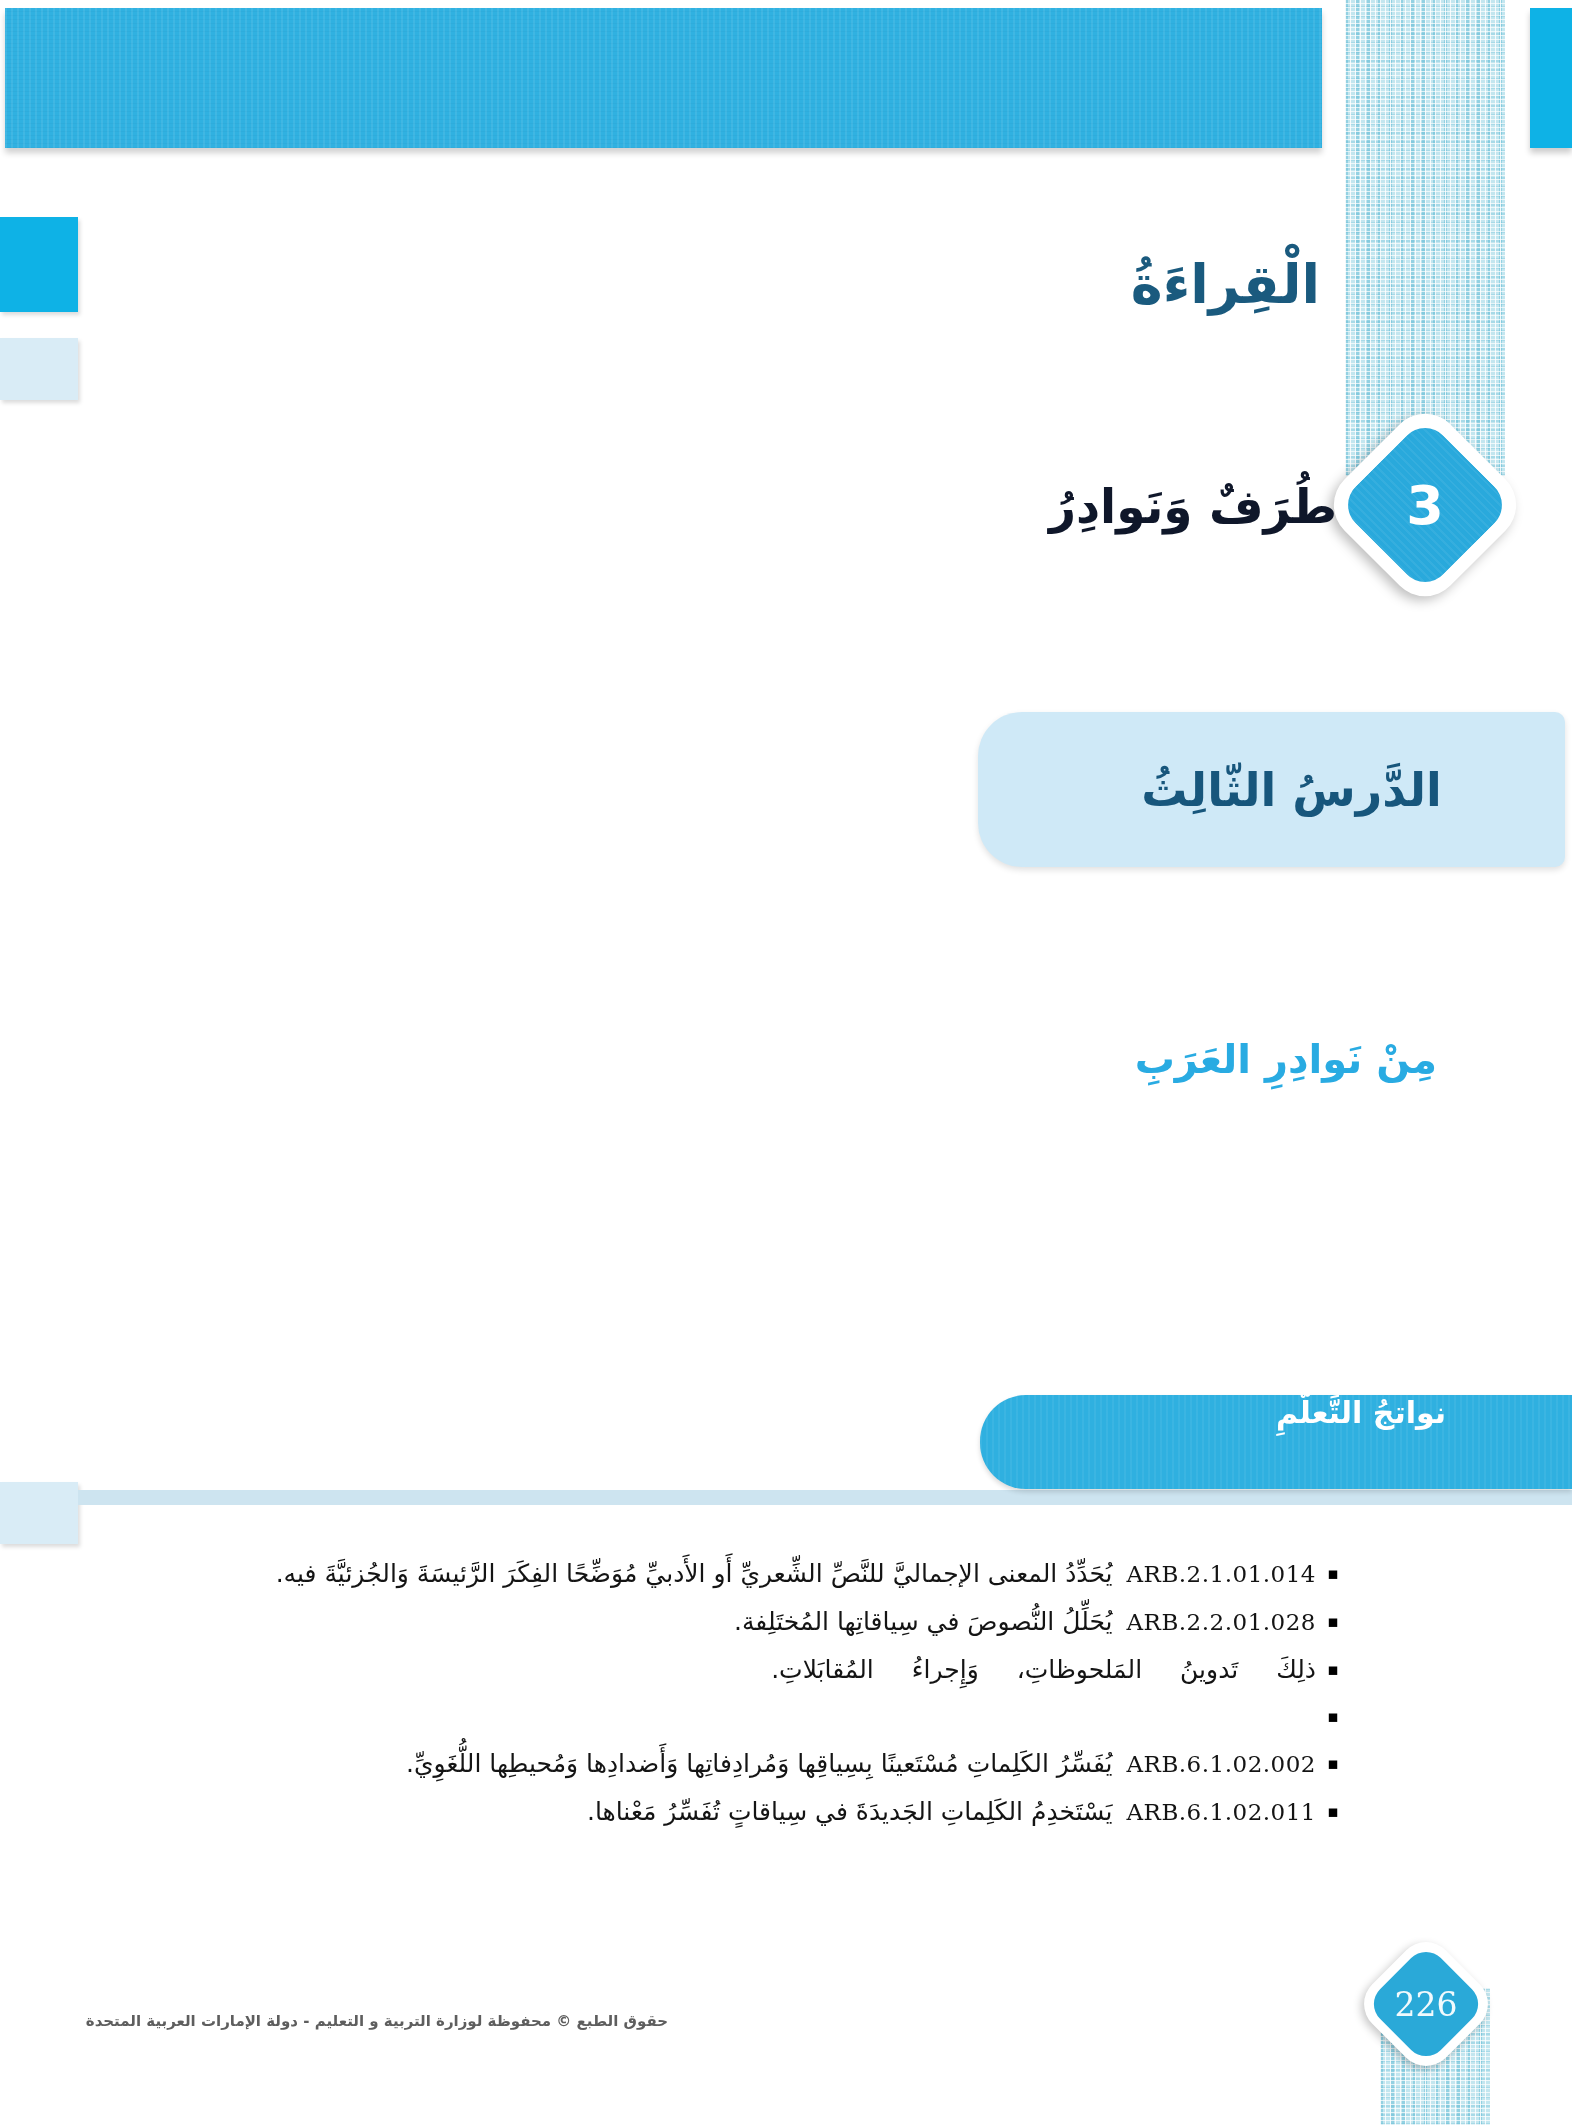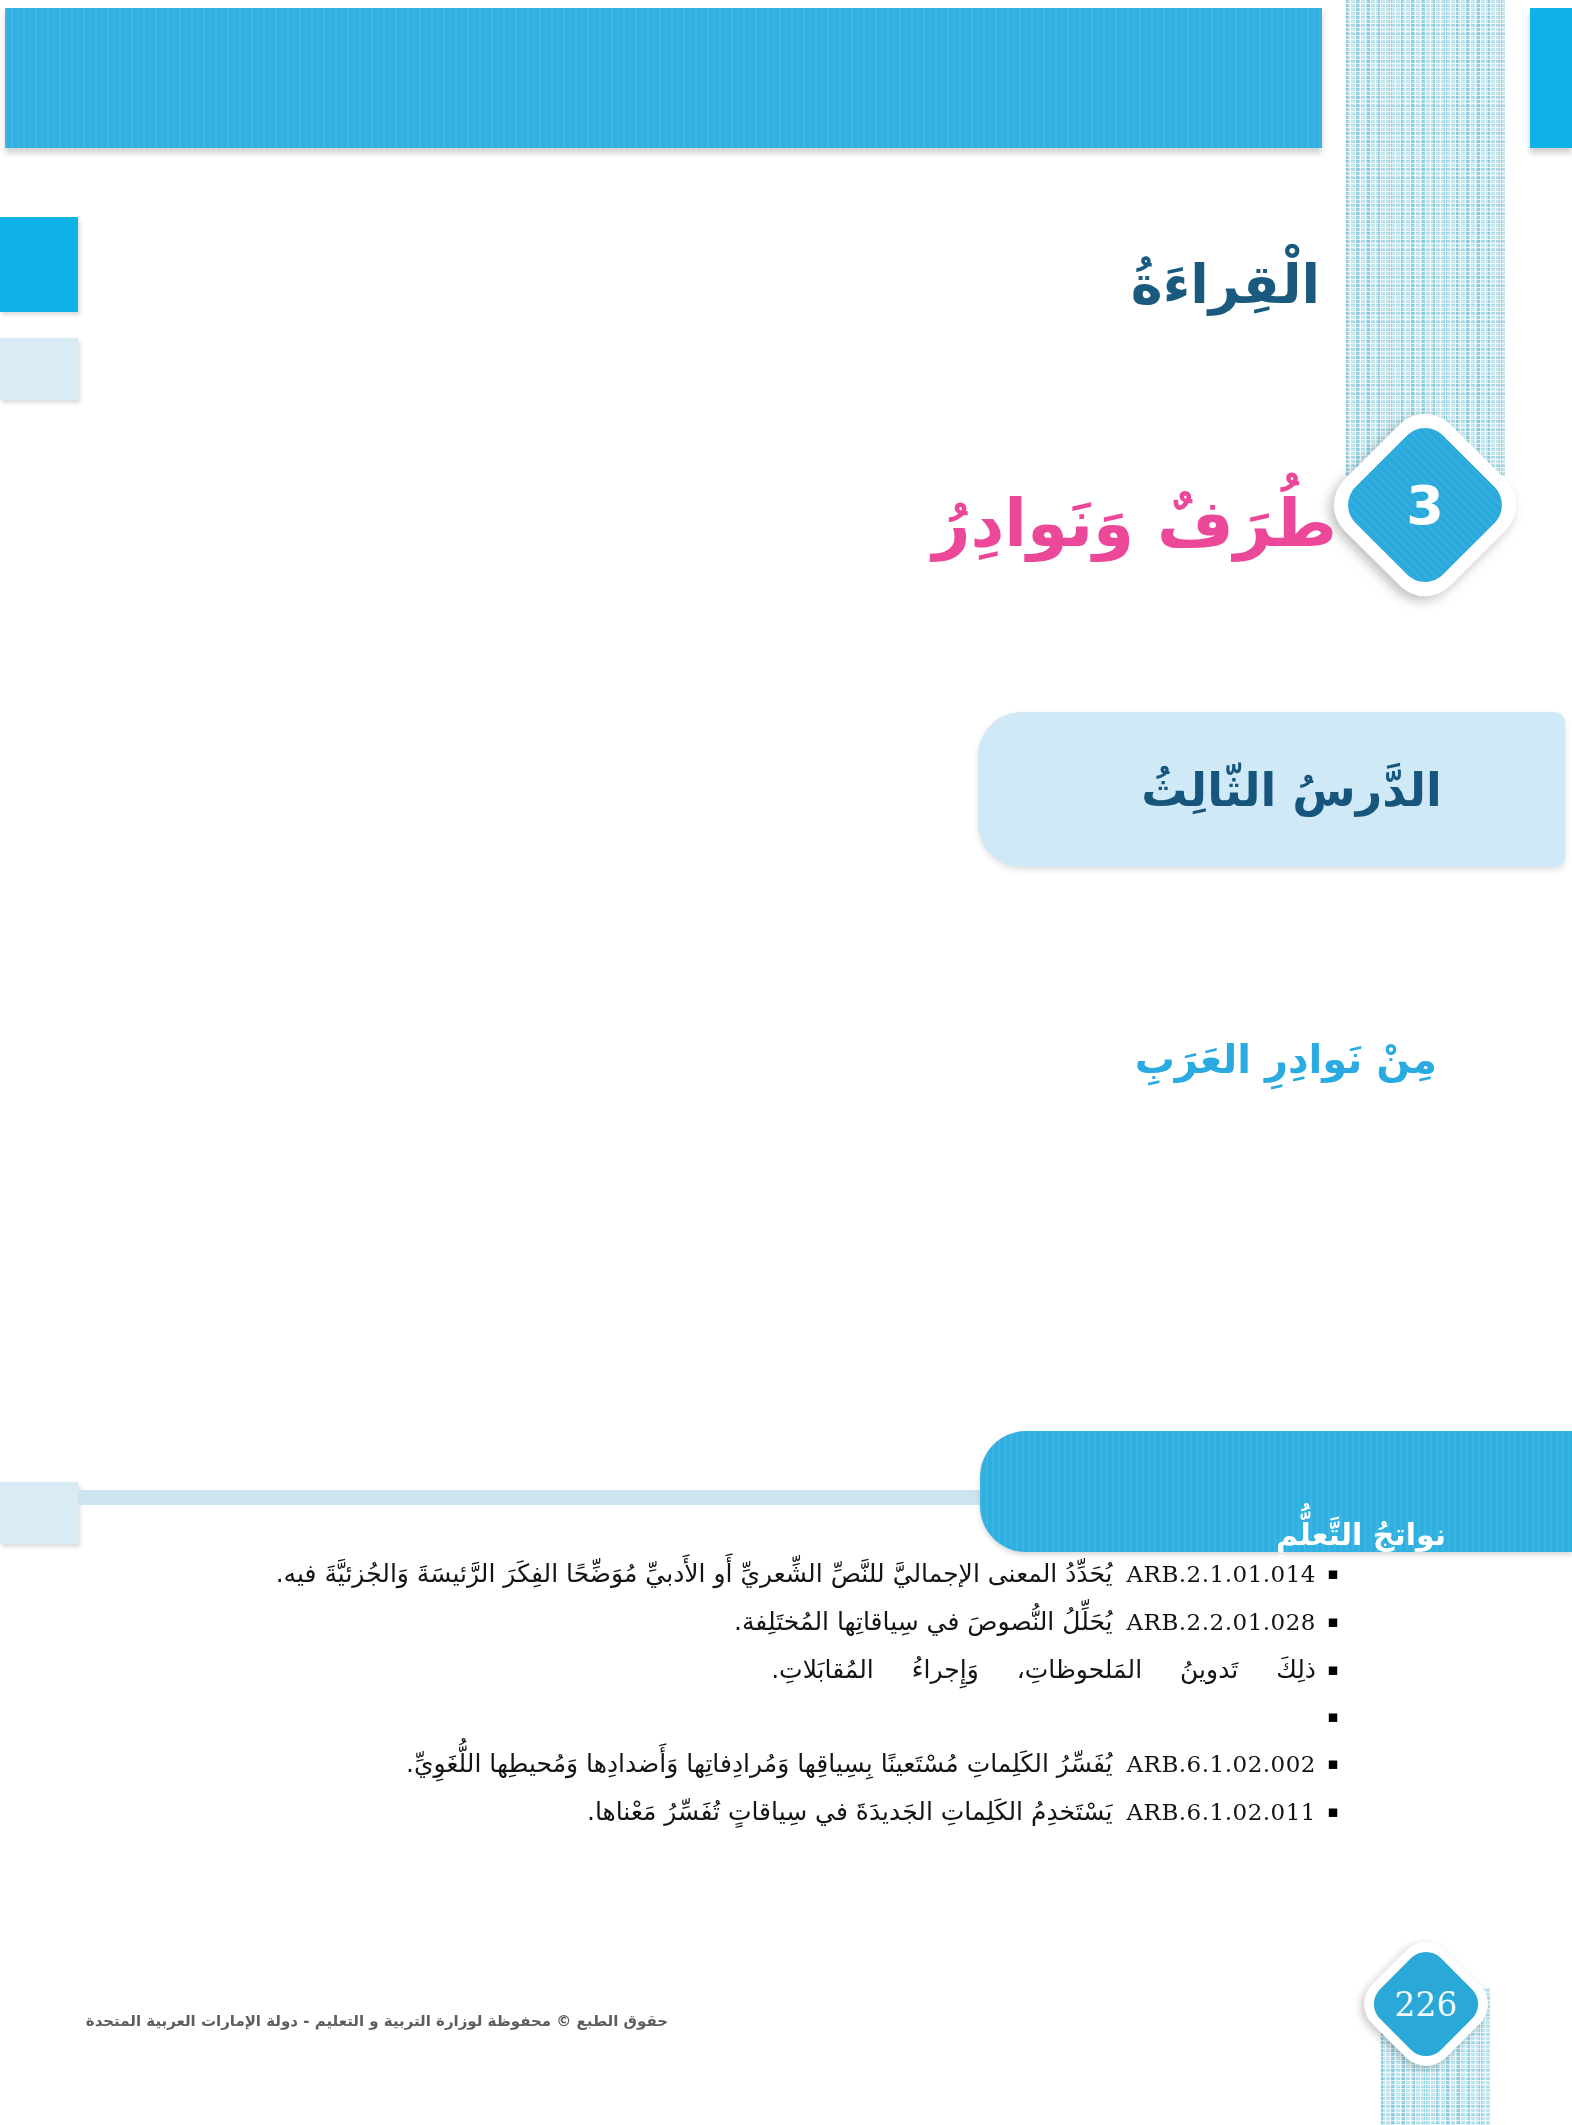--- a/index.html
+++ b/index.html
@@ -33,22 +33,22 @@
   .sq{position:absolute;left:0;width:78px;box-shadow:2px 3px 4px rgba(0,0,0,.14);}
   .sq-bright{top:217px;height:95px;background:#0eb2e6;}
   .sq-light1{top:338px;height:62px;background:#d9ecf6;}
   .sq-light2{top:1482px;height:62px;background:#d9ecf6;}
   
   .section-heading{
     position:absolute;right:252px;top:232px;direction:rtl;white-space:nowrap;
     font-size:54px;font-weight:bold;color:#1a5a7e;line-height:105px;
   }
   .unit-title{
-    position:absolute;right:235px;top:459px;direction:rtl;white-space:nowrap;
-    font-size:66px;font-weight:bold;color:#ec4899;line-height:130px;
+    position:absolute;right:235px;top:442px;direction:rtl;white-space:nowrap;
+    font-size:47px;font-weight:bold;color:#0f172a;line-height:130px;
   }
   
   .diamond{position:absolute;transform:rotate(45deg);background:#ffffff;}
   .diamond .inner{
     position:absolute;background:#29a9dc;
     background-image:repeating-linear-gradient(0deg, rgba(255,255,255,.06) 0 2px, rgba(0,0,0,0) 2px 6px);
   }
   .diamond .num{
     position:absolute;inset:0;display:flex;align-items:center;justify-content:center;
     transform:rotate(-45deg);color:#ffffff;
@@ -65,25 +65,25 @@
     display:flex;align-items:center;justify-content:center;
   }
   .lesson-pill .label{direction:rtl;font-size:46px;font-weight:bold;color:#17567c;white-space:nowrap;margin-left:40px;}
   
   .text-title{
     position:absolute;right:135px;top:1012px;direction:rtl;white-space:nowrap;
     font-size:40px;font-weight:bold;color:#29abe2;line-height:95px;
   }
   
   .outcomes-banner{
-    position:absolute;left:980px;right:0;top:1395px;height:121px;z-index:2;
+    position:absolute;left:980px;right:0;top:1395px;height:94px;z-index:2;
     background-color:#2fb0e0;
     background-image:repeating-linear-gradient(90deg, rgba(255,255,255,.06) 0 2px, rgba(255,255,255,0) 2px 6px);
     border-radius:46px 0 0 46px;box-shadow:0 3px 5px rgba(0,0,0,.15);
-    display:flex;align-items:flex-end;justify-content:center;padding-left:170px;margin-top:36px;
+    display:flex;align-items:flex-start;justify-content:center;padding-left:170px;
   }
   .outcomes-banner .label{direction:rtl;font-size:30px;font-weight:bold;color:#ffffff;white-space:nowrap;}
   .hstrip{position:absolute;left:78px;right:0;top:1490px;height:15px;background:#cde4f0;z-index:1;}
   .outcomes{
     position:absolute;left:160px;top:1550px;width:1190px;direction:rtl;color:#141414;z-index:2;
   }
   .outcome-item{display:flex;align-items:flex-start;}
   .bullet{flex:0 0 34px;text-align:center;font-size:17px;line-height:47px;color:#000;}
   .olines{flex:1 1 auto;min-width:0;margin-left:40px;}
   .oline{font-size:25px;line-height:47px;text-align:right;white-space:nowrap;}

